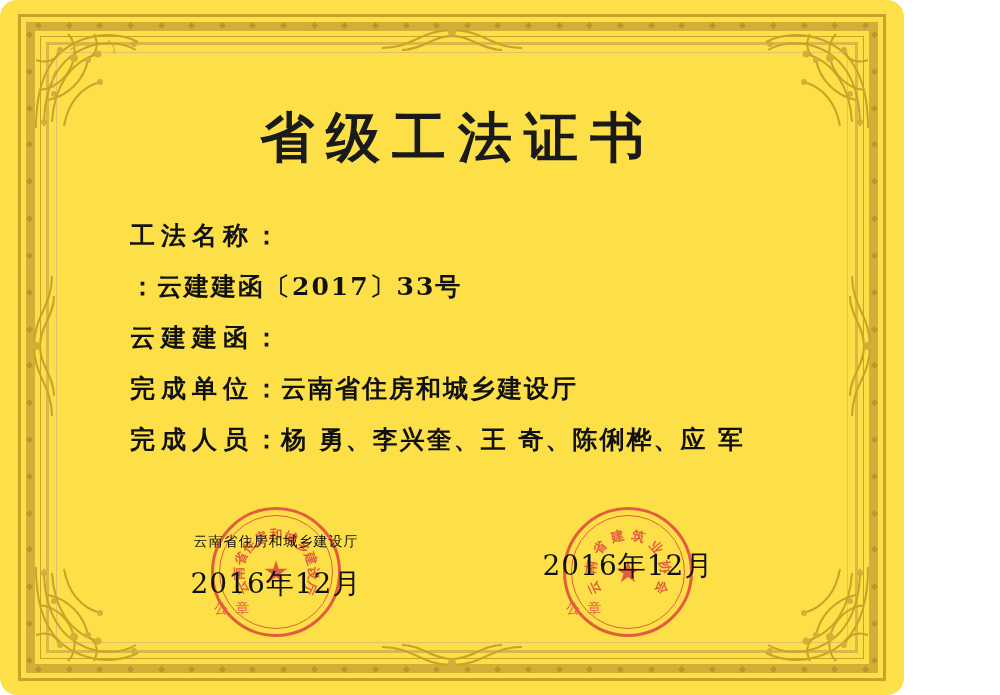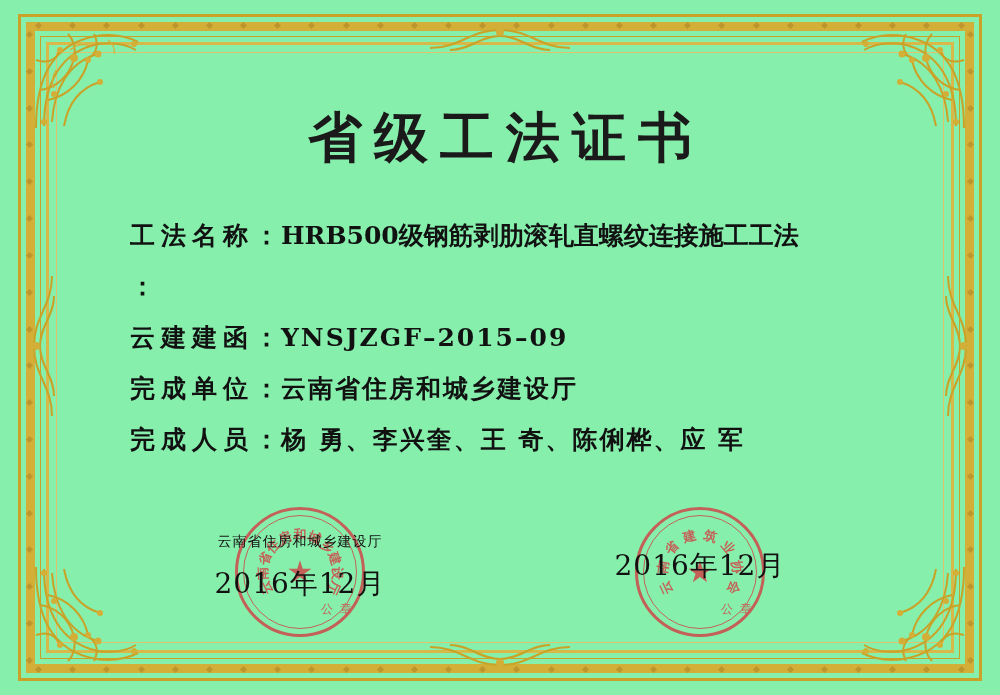--- a/index.html
+++ b/index.html
@@ -9,24 +9,25 @@
   }
   body {
     width: 1000px;
     height: 695px;
     font-family: "Liberation Serif", "DejaVu Serif", serif;
     overflow: hidden;
   }
 
   .certificate {
     position: relative;
-    width: 1000px;
+    width: 904px;
     height: 695px;
-    background: #86efac;
-    box-sizing: border-box;
+    background: #fde047;
+    box-sizing: border-box;
+    border-radius: 17px;
   }
 
   
   .border-outer {
     position: absolute;
     left: 18px; top: 14px; right: 18px; bottom: 14px;
     border: 3px solid #c9a227;
     box-sizing: border-box;
   }
   .border-mid {
@@ -228,22 +229,22 @@
     font-size: 13px;
     font-weight: bold;
     font-family: "DejaVu Serif", serif;
     transform-origin: 0 0;
     white-space: nowrap;
   }
   .seal .bottom-text {
     position: absolute;
     left: 0; right: 8px;
     bottom: 16px;
-    text-align: right;
-    font-size: 12px;
+    text-align: left;
+    font-size: 14px;
     color: #d8323c;
     letter-spacing: 2px;
   }
 </style>
 </head>
 <body>
 
 <div class="certificate">
 
   <div class="border-outer"></div>
@@ -495,31 +496,30 @@
 
   <div class="content">
 
     <div class="title">省级工法证书</div>
 
     <div class="fields">
 
       <div class="field-row">
         <span class="field-label">工法名称</span>
         <span class="field-colon">：</span>
-        <span class="field-value">HRB500级钢筋剥肋滚轧直螺纹连接施工工法</span>
       </div>
 
       <div class="field-row">
         <span class="field-colon">：</span>
+        <span class="field-value spaced">云建建函〔2017〕33号</span>
       </div>
 
       <div class="field-row">
         <span class="field-label">云建建函</span>
         <span class="field-colon">：</span>
-        <span class="field-value spaced">YNSJZGF–2015–09</span>
       </div>
 
       <div class="field-row">
         <span class="field-label">完成单位</span>
         <span class="field-colon">：</span>
         <span class="field-value spaced">云南省住房和城乡建设厅</span>
       </div>
 
       <div class="field-row">
         <span class="field-label">完成人员</span>

